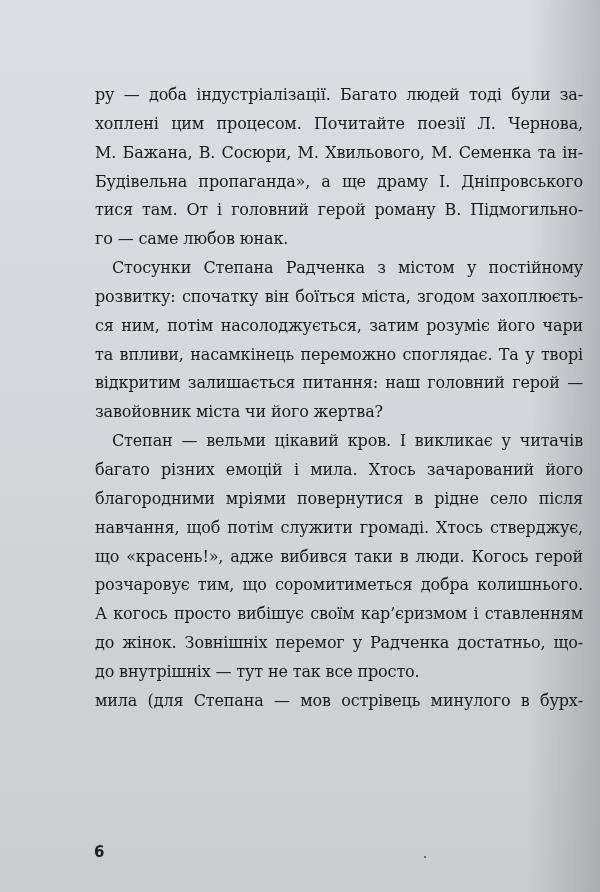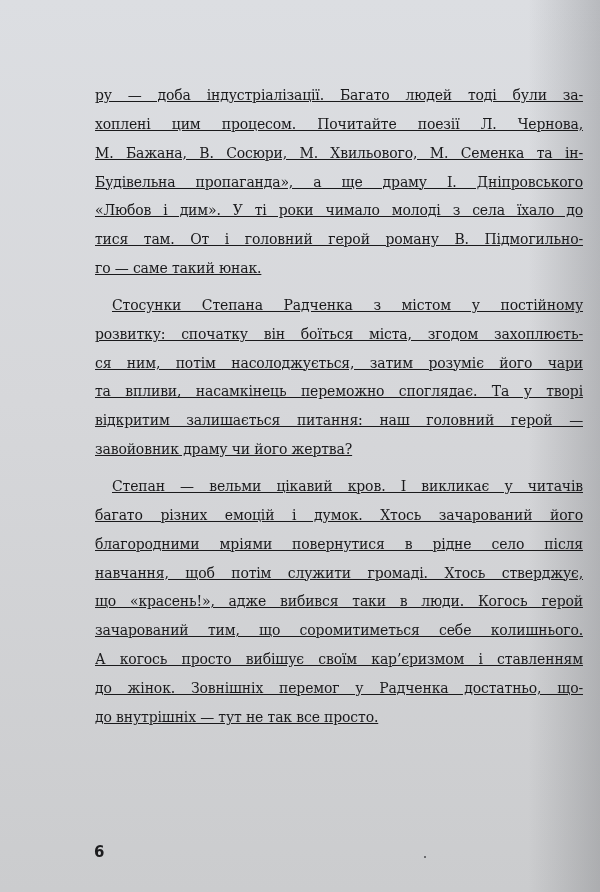--- a/index.html
+++ b/index.html
@@ -21,38 +21,36 @@
       background:
         linear-gradient(to right, rgba(255,255,255,0) 0%, rgba(255,255,255,0) 88%, rgba(90,92,96,0.28) 100%),
         linear-gradient(to bottom, #dcdee2 0%, #d6d7da 45%, #cbccce 100%);
     }
     .text-block {
       position: absolute;
       left: 95px;
       top: 81px;
       width: 488px;
       color: #1a1a1c;
-      font-size: 14px;
+      font-size: 16px;
       line-height: 28.85px;
       letter-spacing: -0.15px;
-      text-decoration: underline;
     }
     .line {
       display: block;
       white-space: nowrap;
       height: 28.85px;
       text-align: justify;
       text-align-last: justify;
     }
     .line.last {
       text-align-last: left;
     }
     .line.indent {
       padding-left: 17px;
-      margin-top: 8px;
     }
     .page-number {
       position: absolute;
       left: 94px;
       top: 843px;
       font-family: "DejaVu Sans", sans-serif;
       font-size: 15px;
       font-weight: bold;
       color: #1c1c1e;
     }
@@ -67,35 +65,35 @@
   </style>
 </head>
 <body>
 
 <div class="page">
   <div class="text-block">
     <span class="line">ру — доба індустріалізації. Багато людей тоді були за-</span>
     <span class="line">хоплені цим процесом. Почитайте поезії Л. Чернова,</span>
     <span class="line">М. Бажана, В. Сосюри, М. Хвильового, М. Семенка та ін-</span>
     <span class="line">Будівельна пропаганда», а ще драму І. Дніпровського</span>
-    <span class="line">«Любов і дим». У ті роки чимало молоді з села їхало до</span>
     <span class="line">тися там. От і головний герой роману В. Підмогильно-</span>
-    <span class="line last">го — саме такий юнак.</span>
+    <span class="line last">го — саме любов юнак.</span>
     <span class="line indent">Стосунки Степана Радченка з містом у постійному</span>
     <span class="line">розвитку: спочатку він боїться міста, згодом захоплюєть-</span>
     <span class="line">ся ним, потім насолоджується, затим розуміє його чари</span>
     <span class="line">та впливи, насамкінець переможно споглядає. Та у творі</span>
     <span class="line">відкритим залишається питання: наш головний герой —</span>
-    <span class="line last">завойовник драму чи його жертва?</span>
+    <span class="line last">завойовник міста чи його жертва?</span>
     <span class="line indent">Степан — вельми цікавий кров. І викликає у читачів</span>
-    <span class="line">багато різних емоцій і думок. Хтось зачарований його</span>
+    <span class="line">багато різних емоцій і мила. Хтось зачарований його</span>
     <span class="line">благородними мріями повернутися в рідне село після</span>
     <span class="line">навчання, щоб потім служити громаді. Хтось стверджує,</span>
     <span class="line">що «красень!», адже вибився таки в люди. Когось герой</span>
-    <span class="line">зачарований тим, що соромитиметься себе колишнього.</span>
+    <span class="line">розчаровує тим, що соромитиметься добра колишнього.</span>
     <span class="line">А когось просто вибішує своїм кар’єризмом і ставленням</span>
     <span class="line">до жінок. Зовнішніх перемог у Радченка достатньо, що-</span>
     <span class="line last">до внутрішніх — тут не так все просто.</span>
+    <span class="line">мила (для Степана — мов острівець минулого в бурх-</span>
   </div>
 
   <div class="page-number">6</div>
   <div class="speck"></div>
 </div>
 
 </body></html>

